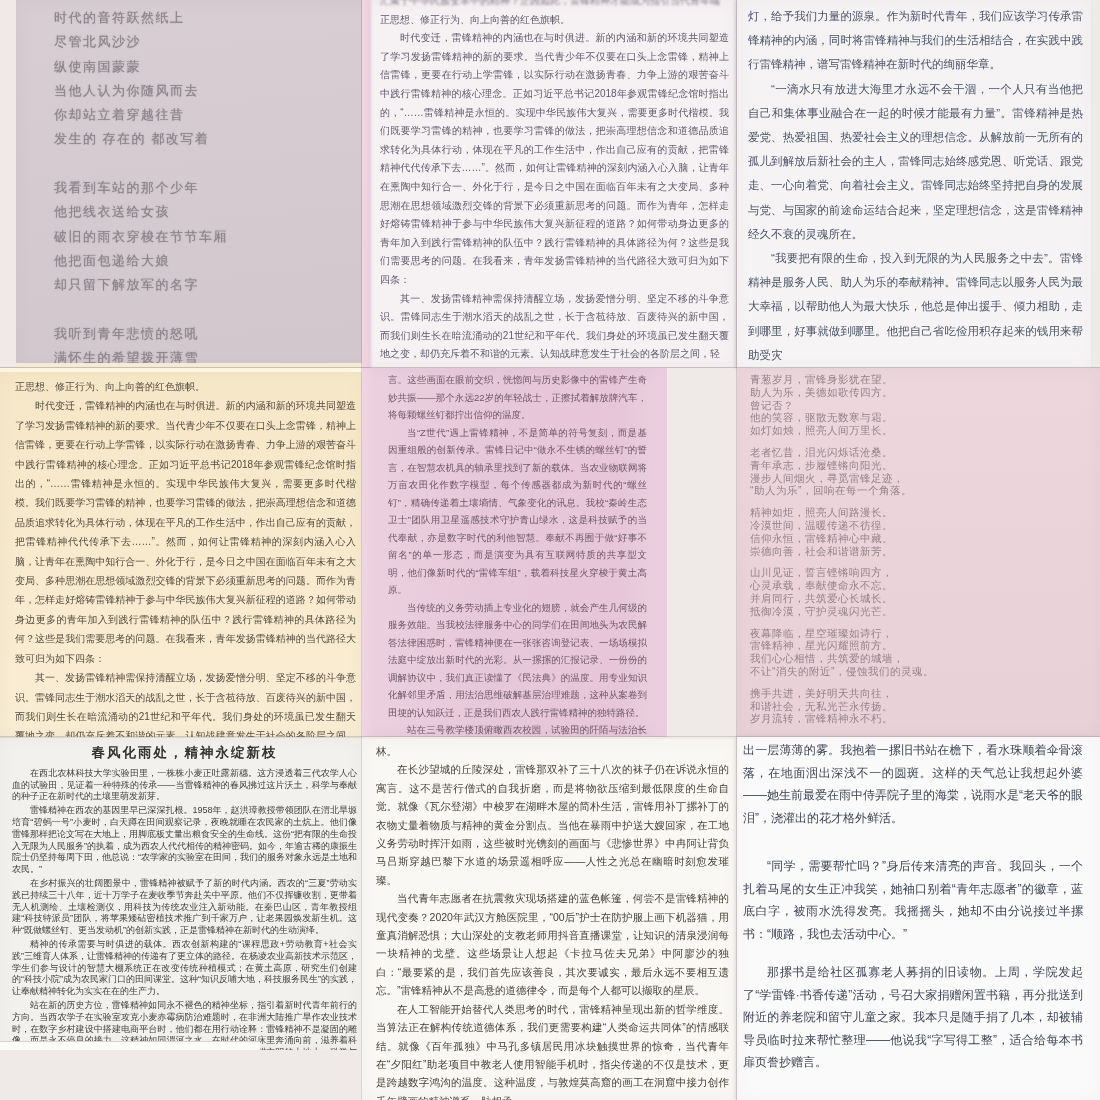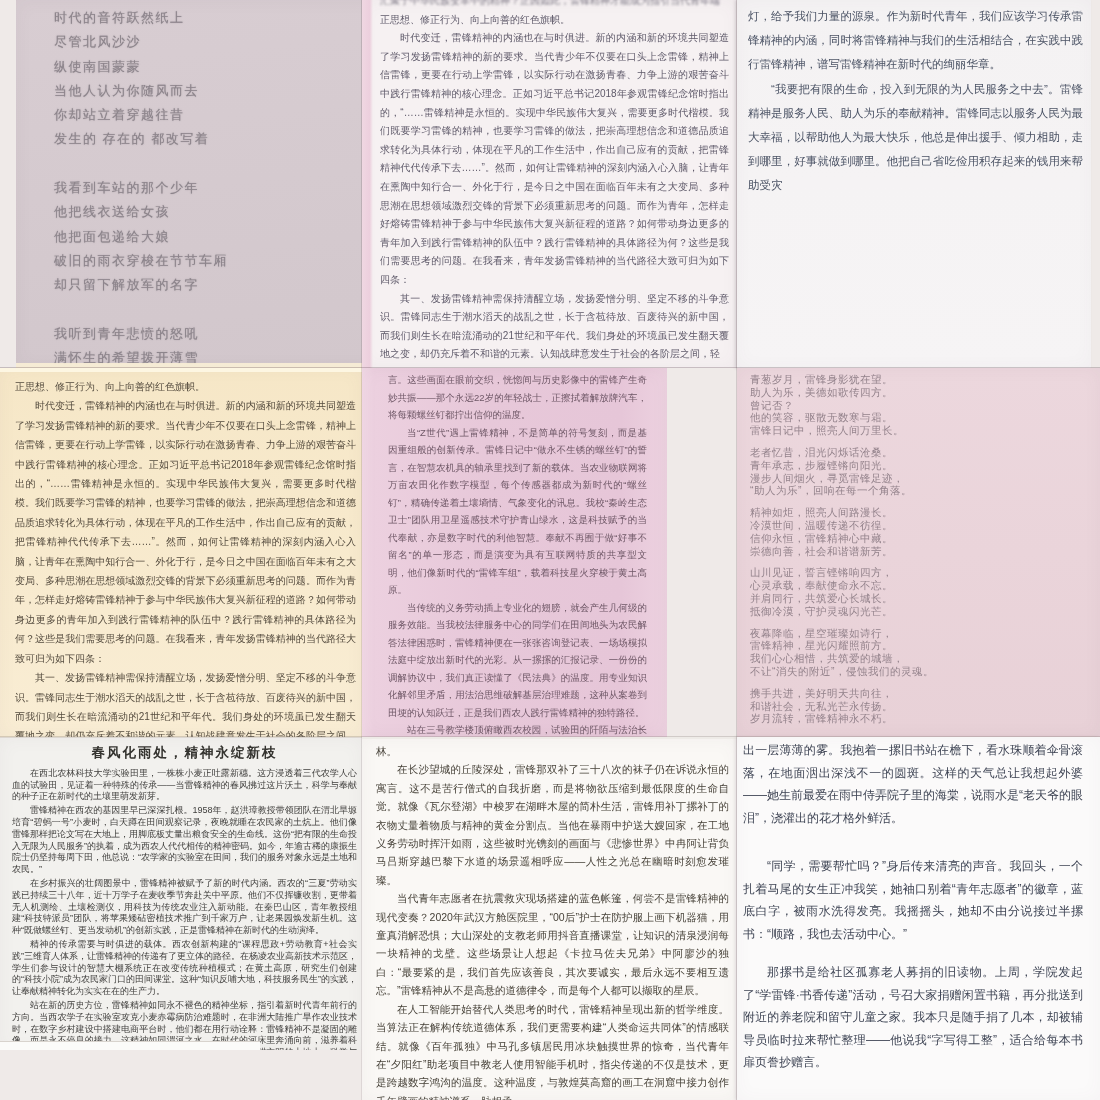--- a/index.html
+++ b/index.html
@@ -78,22 +78,22 @@
 
     <div class="ln">时代的音符跃然纸上</div>
         <div class="ln">尽管北风沙沙</div>
         <div class="ln">纵使南国蒙蒙</div>
         <div class="ln">当他人认为你随风而去</div>
         <div class="ln">你却站立着穿越往昔</div>
         <div class="ln">发生的 存在的 都改写着</div>
         <div class="ln gap"></div>
         <div class="ln">我看到车站的那个少年</div>
         <div class="ln">他把线衣送给女孩</div>
+        <div class="ln">破旧的雨衣穿梭在节节车厢</div>
         <div class="ln">他把面包递给大娘</div>
-        <div class="ln">破旧的雨衣穿梭在节节车厢</div>
         <div class="ln">却只留下解放军的名字</div>
         <div class="ln gap"></div>
         <div class="ln">我听到青年悲愤的怒吼</div>
         <div class="ln">满怀生的希望拨开薄雪</div>
       </div>
   </section>
 
   <section class="panel p12">
     <div class="pink-strip"></div>
     <div class="essay">
@@ -104,20 +104,21 @@
           <p class="para indent">时代变迁，雷锋精神的内涵也在与时俱进。新的内涵和新的环境共同塑造了学习发扬雷锋精神的新的要求。当代青少年不仅要在口头上念雷锋，精神上信雷锋，更要在行动上学雷锋，以实际行动在激扬青春、力争上游的艰苦奋斗中践行雷锋精神的核心理念。正如习近平总书记2018年参观雷锋纪念馆时指出的，“……雷锋精神是永恒的。实现中华民族伟大复兴，需要更多时代楷模。我们既要学习雷锋的精神，也要学习雷锋的做法，把崇高理想信念和道德品质追求转化为具体行动，体现在平凡的工作生活中，作出自己应有的贡献，把雷锋精神代代传承下去……”。然而，如何让雷锋精神的深刻内涵入心入脑，让青年在熏陶中知行合一、外化于行，是今日之中国在面临百年未有之大变局、多种思潮在思想领域激烈交锋的背景下必须重新思考的问题。而作为青年，怎样走好熔铸雷锋精神于参与中华民族伟大复兴新征程的道路？如何带动身边更多的青年加入到践行雷锋精神的队伍中？践行雷锋精神的具体路径为何？这些是我们需要思考的问题。在我看来，青年发扬雷锋精神的当代路径大致可归为如下四条：</p>
           <p class="para indent">其一、发扬雷锋精神需保持清醒立场，发扬爱憎分明、坚定不移的斗争意识。雷锋同志生于潮水滔天的战乱之世，长于含苞待放、百废待兴的新中国，而我们则生长在暗流涌动的21世纪和平年代。我们身处的环境虽已发生翻天覆地之变，却仍充斥着不和谐的元素。认知战肆意发生于社会的各阶层之间，轻</p>
         </div>
     </div>
   </section>
 
   <section class="panel p13">
     <div class="essay">
 
     <p class="para">灯，给予我们力量的源泉。作为新时代青年，我们应该学习传承雷锋精神的内涵，同时将雷锋精神与我们的生活相结合，在实践中践行雷锋精神，谱写雷锋精神在新时代的绚丽华章。</p>
+        <p class="para indent">“一滴水只有放进大海里才永远不会干涸，一个人只有当他把自己和集体事业融合在一起的时候才能最有力量”。雷锋精神是热爱党、热爱祖国、热爱社会主义的理想信念。从解放前一无所有的孤儿到解放后新社会的主人，雷锋同志始终感党恩、听党话、跟党走、一心向着党、向着社会主义。雷锋同志始终坚持把自身的发展与党、与国家的前途命运结合起来，坚定理想信念，这是雷锋精神经久不衰的灵魂所在。</p>
         <p class="para indent">“我要把有限的生命，投入到无限的为人民服务之中去”。雷锋精神是服务人民、助人为乐的奉献精神。雷锋同志以服务人民为最大幸福，以帮助他人为最大快乐，他总是伸出援手、倾力相助，走到哪里，好事就做到哪里。他把自己省吃俭用积存起来的钱用来帮助受灾</p>
       </div>
   </section>
 
   <section class="panel p21">
     <div class="essay">
 
     <p class="para">正思想、修正行为、向上向善的红色旗帜。</p>
         <p class="para indent">时代变迁，雷锋精神的内涵也在与时俱进。新的内涵和新的环境共同塑造了学习发扬雷锋精神的新的要求。当代青少年不仅要在口头上念雷锋，精神上信雷锋，更要在行动上学雷锋，以实际行动在激扬青春、力争上游的艰苦奋斗中践行雷锋精神的核心理念。正如习近平总书记2018年参观雷锋纪念馆时指出的，“……雷锋精神是永恒的。实现中华民族伟大复兴，需要更多时代楷模。我们既要学习雷锋的精神，也要学习雷锋的做法，把崇高理想信念和道德品质追求转化为具体行动，体现在平凡的工作生活中，作出自己应有的贡献，把雷锋精神代代传承下去……”。然而，如何让雷锋精神的深刻内涵入心入脑，让青年在熏陶中知行合一、外化于行，是今日之中国在面临百年未有之大变局、多种思潮在思想领域激烈交锋的背景下必须重新思考的问题。而作为青年，怎样走好熔铸雷锋精神于参与中华民族伟大复兴新征程的道路？如何带动身边更多的青年加入到践行雷锋精神的队伍中？践行雷锋精神的具体路径为何？这些是我们需要思考的问题。在我看来，青年发扬雷锋精神的当代路径大致可归为如下四条：</p>
         <p class="para indent">其一、发扬雷锋精神需保持清醒立场，发扬爱憎分明、坚定不移的斗争意识。雷锋同志生于潮水滔天的战乱之世，长于含苞待放、百废待兴的新中国，而我们则生长在暗流涌动的21世纪和平年代。我们身处的环境虽已发生翻天覆地之变，却仍充斥着不和谐的元素。认知战肆意发生于社会的各阶层之间，轻</p>
@@ -134,21 +135,21 @@
       </div>
   </section>
 
   <section class="panel p23">
     <div class="poem">
 
     <div class="ln">青葱岁月，雷锋身影犹在望。</div>
         <div class="ln">助人为乐，美德如歌传四方。</div>
         <div class="ln">曾记否？</div>
         <div class="ln">他的笑容，驱散无数寒与霜。</div>
-        <div class="ln">雷锋日记中，照亮人间万里长。</div>
+        <div class="ln">如灯如烛，照亮人间万里长。</div>
         <div class="ln gap"></div>
         <div class="ln">老者忆昔，泪光闪烁话沧桑。</div>
         <div class="ln">青年承志，步履铿锵向阳光。</div>
         <div class="ln">漫步人间烟火，寻觅雷锋足迹，</div>
         <div class="ln">“助人为乐”，回响在每一个角落。</div>
         <div class="ln gap"></div>
         <div class="ln">精神如炬，照亮人间路漫长。</div>
         <div class="ln">冷漠世间，温暖传递不彷徨。</div>
         <div class="ln">信仰永恒，雷锋精神心中藏。</div>
         <div class="ln">崇德向善，社会和谐谱新芳。</div>

